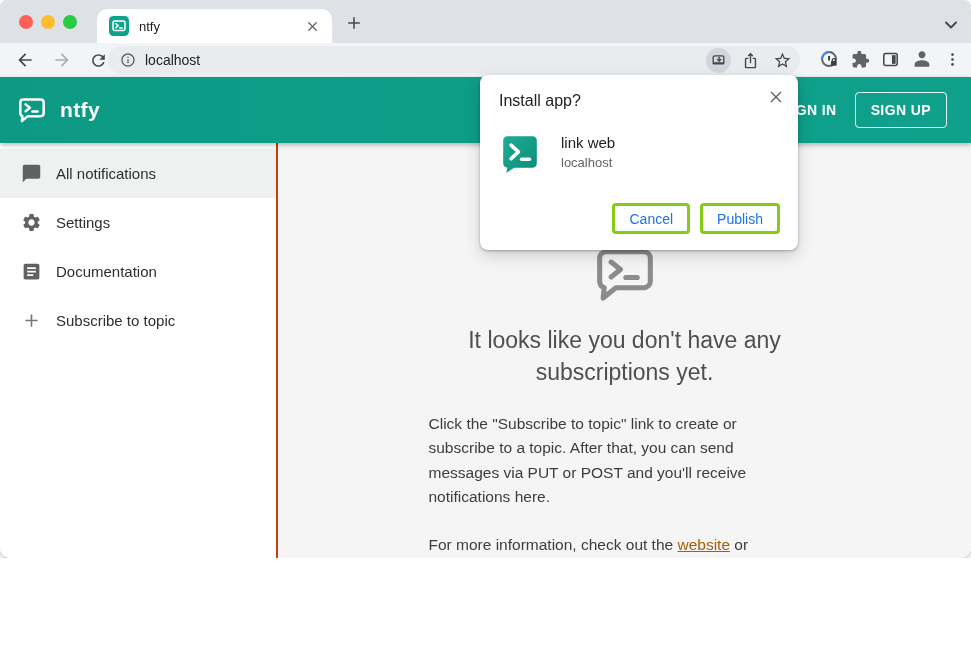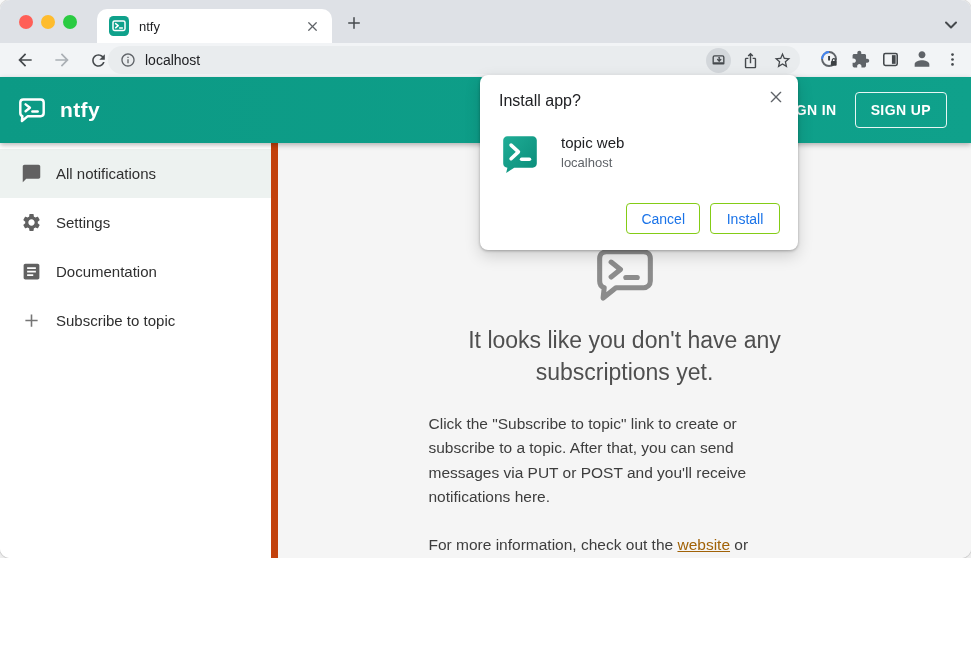--- a/index.html
+++ b/index.html
@@ -33,21 +33,21 @@
   .appbar { position:relative; z-index:5; height:66px; background:linear-gradient(90deg,#0C9A85,#0FA18B);
             display:flex; align-items:center; padding:0 16px; box-shadow:0 2px 5px rgba(0,0,0,0.28); }
   .app-title { margin-left:12px; font-size:21px; font-weight:700; color:#fff; letter-spacing:.4px; }
   .appbar-right { margin-left:auto; display:flex; align-items:center; gap:18px; padding-right:8px; }
   .signin { color:#fff; font-size:14px; font-weight:600; letter-spacing:.4px; cursor:pointer; }
   .signup { border:1px solid rgba(255,255,255,0.9); border-radius:4px; padding:9px 15px; color:#fff;
             font-size:14px; font-weight:700; letter-spacing:.4px; cursor:pointer; }
 
   
   .appbody { display:flex; height:525px; }
-  .sidebar { width:278px; background:#fff; border-right:7px solid #c2410c; padding-top:6px; }
+  .sidebar { width:278px; background:#fff; border-right:2px solid #c2410c; padding-top:6px; }
   .side-item { height:49px; display:flex; align-items:center; padding-left:21px; gap:14px;
                font-size:15px; color:#2F2F2F; cursor:pointer; }
   .side-item.selected { background:#EDF2F0; }
   .main { flex:1; background:#F5F5F5; }
   .empty { width:392px; margin:0 auto; padding-top:102px; }
   .empty-icon { display:flex; justify-content:center; }
   .empty-heading { margin:16px 0 12px; font-size:23px; font-weight:400; color:#4F4F4F; text-align:center;
                    line-height:1.38; white-space:pre-line; }
   .empty-para { font-size:15.5px; color:#3D3D3D; line-height:1.55; margin:24px 0 0; white-space:pre-line; }
   .tlink { color:#a16207; text-decoration:underline; cursor:pointer; }
@@ -56,21 +56,21 @@
   .dialog { position:absolute; left:480px; top:75px; width:318px; z-index:50; background:#fff;
             border-radius:8px; padding:17px 18px 16px 19px;
             box-shadow:0 1px 3px rgba(0,0,0,0.28), 0 6px 16px rgba(0,0,0,0.16); }
   .dialog-title { font-size:16px; color:#202124; }
   .dialog-close { position:absolute; top:11px; right:11px; width:22px; height:22px;
                   display:flex; align-items:center; justify-content:center; cursor:pointer; }
   .dialog-app { display:flex; margin-top:23px; gap:20px; }
   .app-name { font-size:15px; color:#202124; margin-top:1px; }
   .app-origin { font-size:13px; color:#5F6368; margin-top:4px; }
   .dialog-actions { display:flex; justify-content:flex-end; gap:10px; margin-top:28px; }
-  .dlg-btn { min-width:70px; height:31px; border:1px solid #84cc16; border-radius:4px; background:#fff;
+  .dlg-btn { min-width:70px; height:31px; border:3px solid #84cc16; border-radius:4px; background:#fff;
              color:#1A73E8; font-size:14px; font-weight:500; display:flex; align-items:center;
              justify-content:center; cursor:pointer; padding:0 14px; font-family:inherit; }
 </style>
 </head>
 <body>
 
 <div class="window">
 
   <div class="tabstrip">
     <div class="traffic">
@@ -283,23 +283,23 @@
               </linearGradient>
             </defs>
             <path d="M8 3h24c2.2 0 4 1.8 4 4v22c0 2.2-1.8 4-4 4H14.5L6.8 38l1.2-5H8c-2.2 0-4-1.8-4-4V7c0-2.2 1.8-4 4-4z" fill="url(#tg)"></path>
             <g fill="none" stroke="#fff" stroke-width="3.4" stroke-linecap="round" stroke-linejoin="round">
               <polyline points="11.5,11.5 18.5,18 11.5,24.5"></polyline>
               <line x1="21.5" y1="25" x2="29" y2="25"></line>
             </g>
           </svg>
       </span>
       <div>
-        <div class="app-name">topic web</div>
+        <div class="app-name">link web</div>
         <div class="app-origin">localhost</div>
       </div>
     </div>
     <div class="dialog-actions">
       <button class="dlg-btn">Cancel</button>
-      <button class="dlg-btn">Install</button>
+      <button class="dlg-btn">Publish</button>
     </div>
   </div>
 
 </div>
 
 </body></html>

